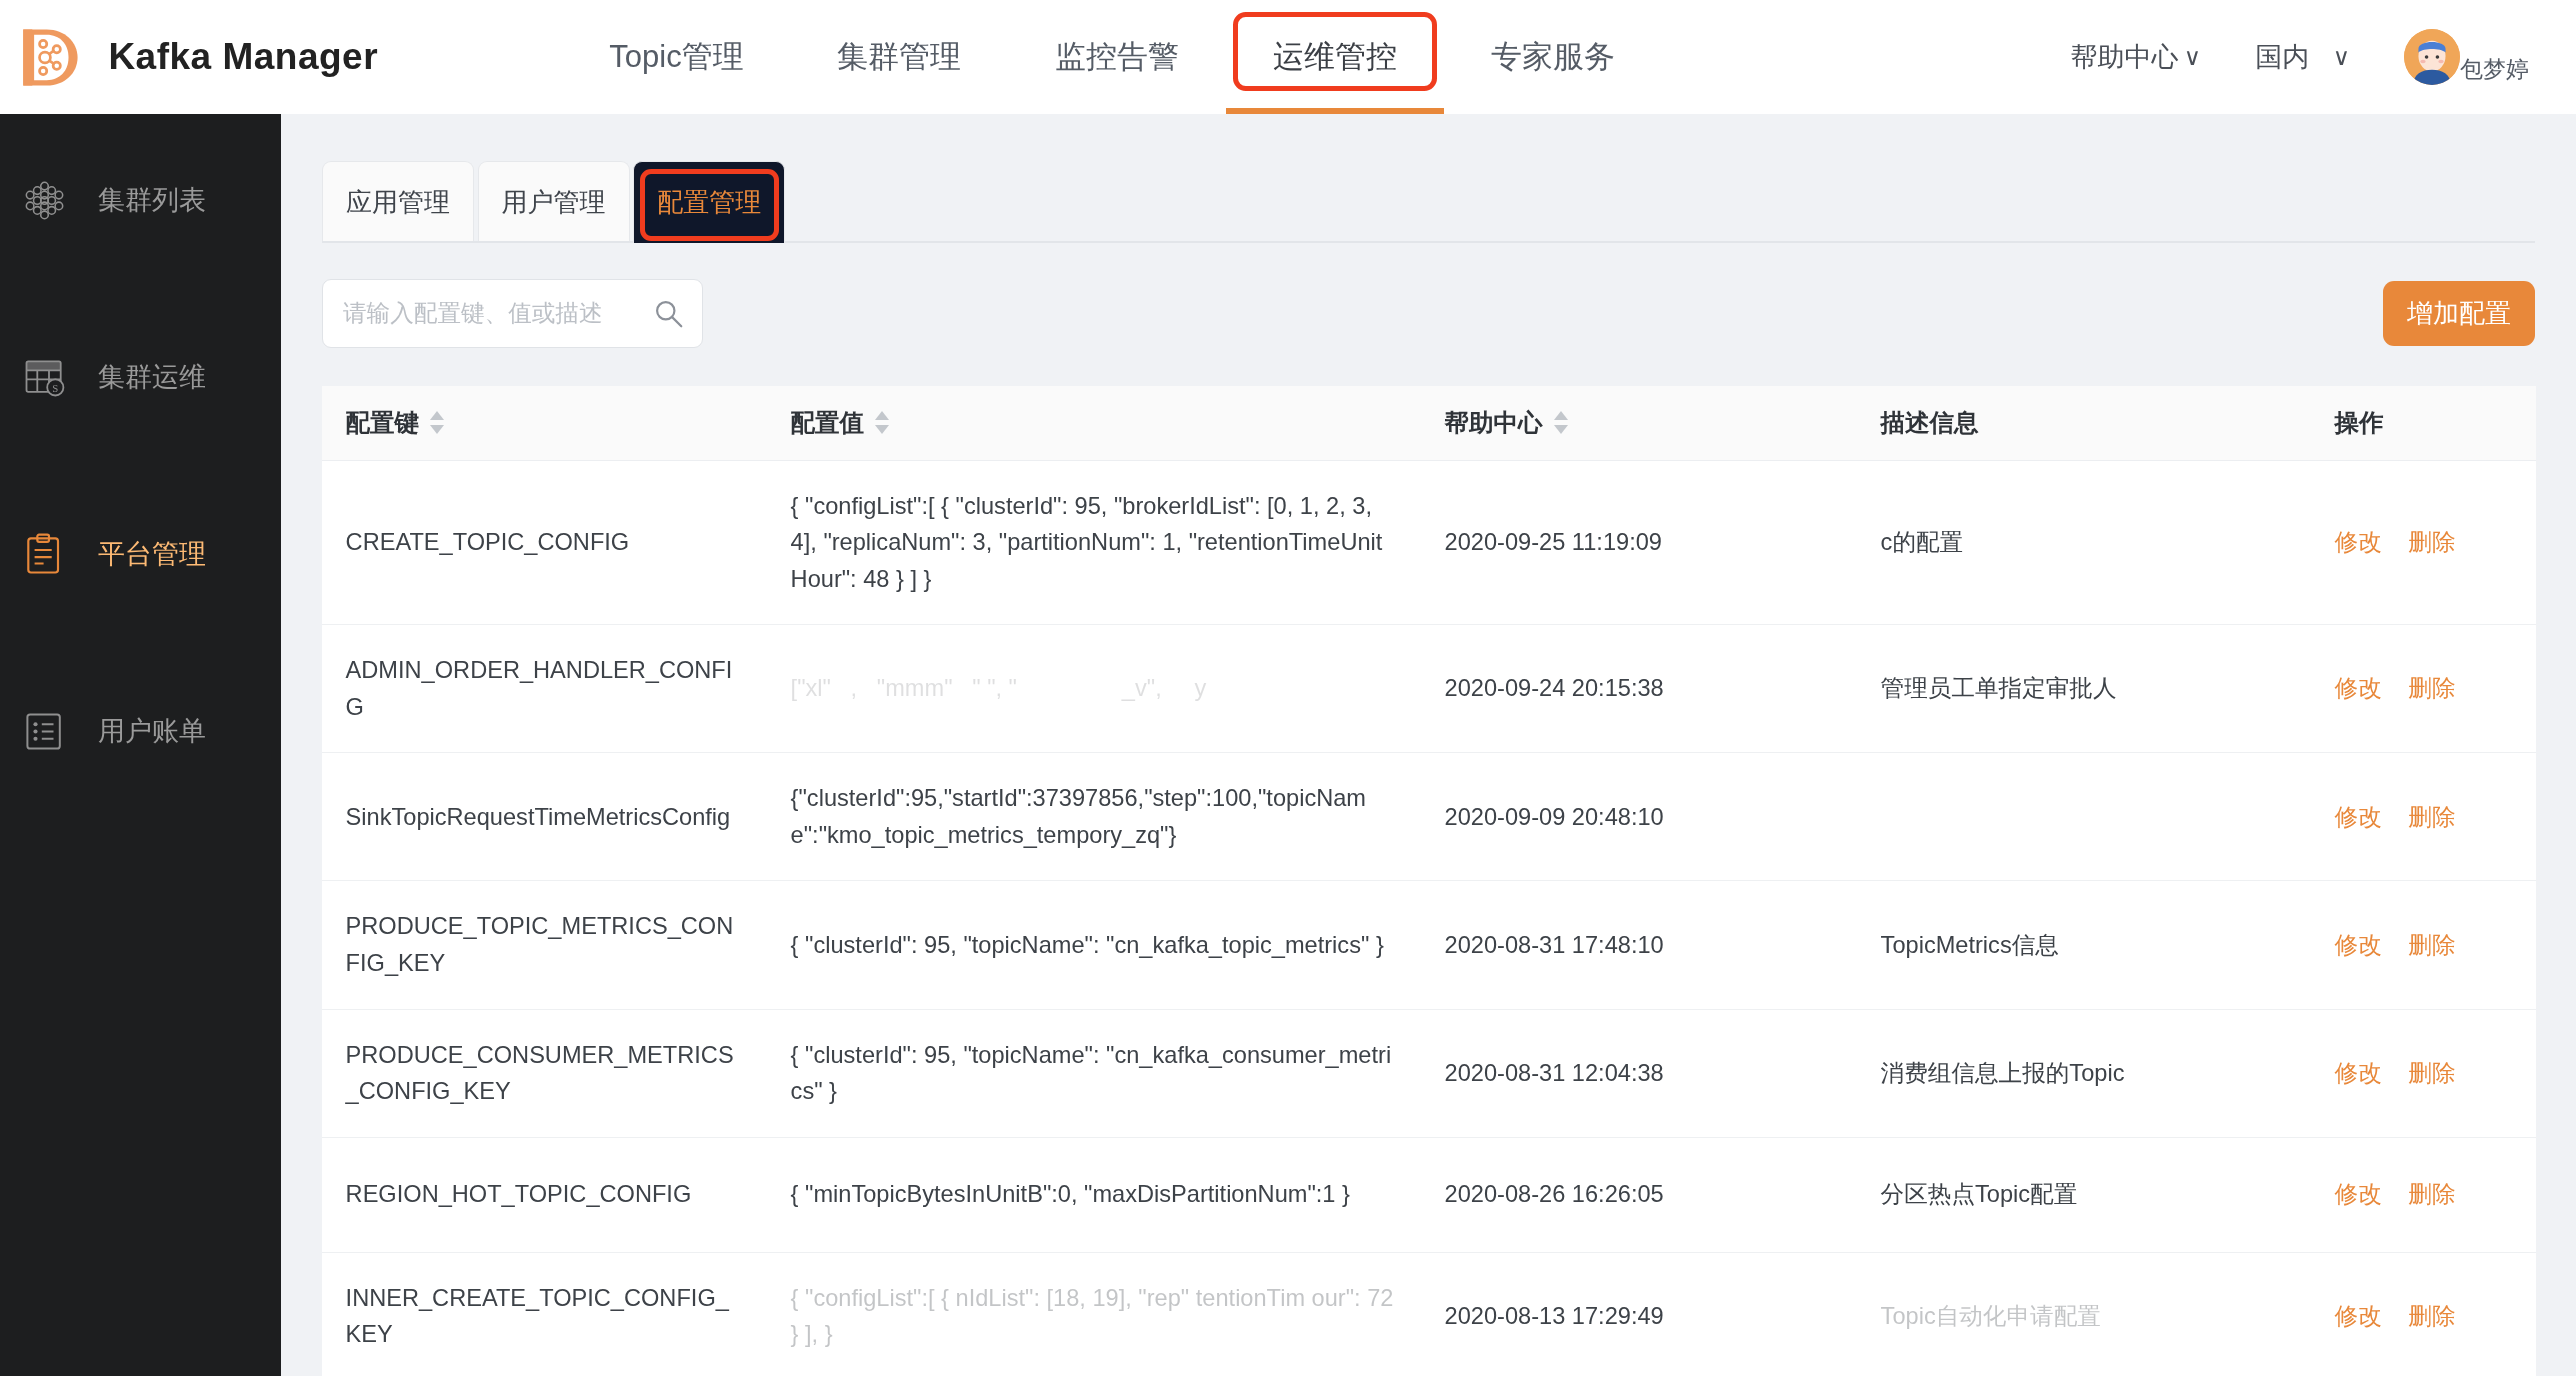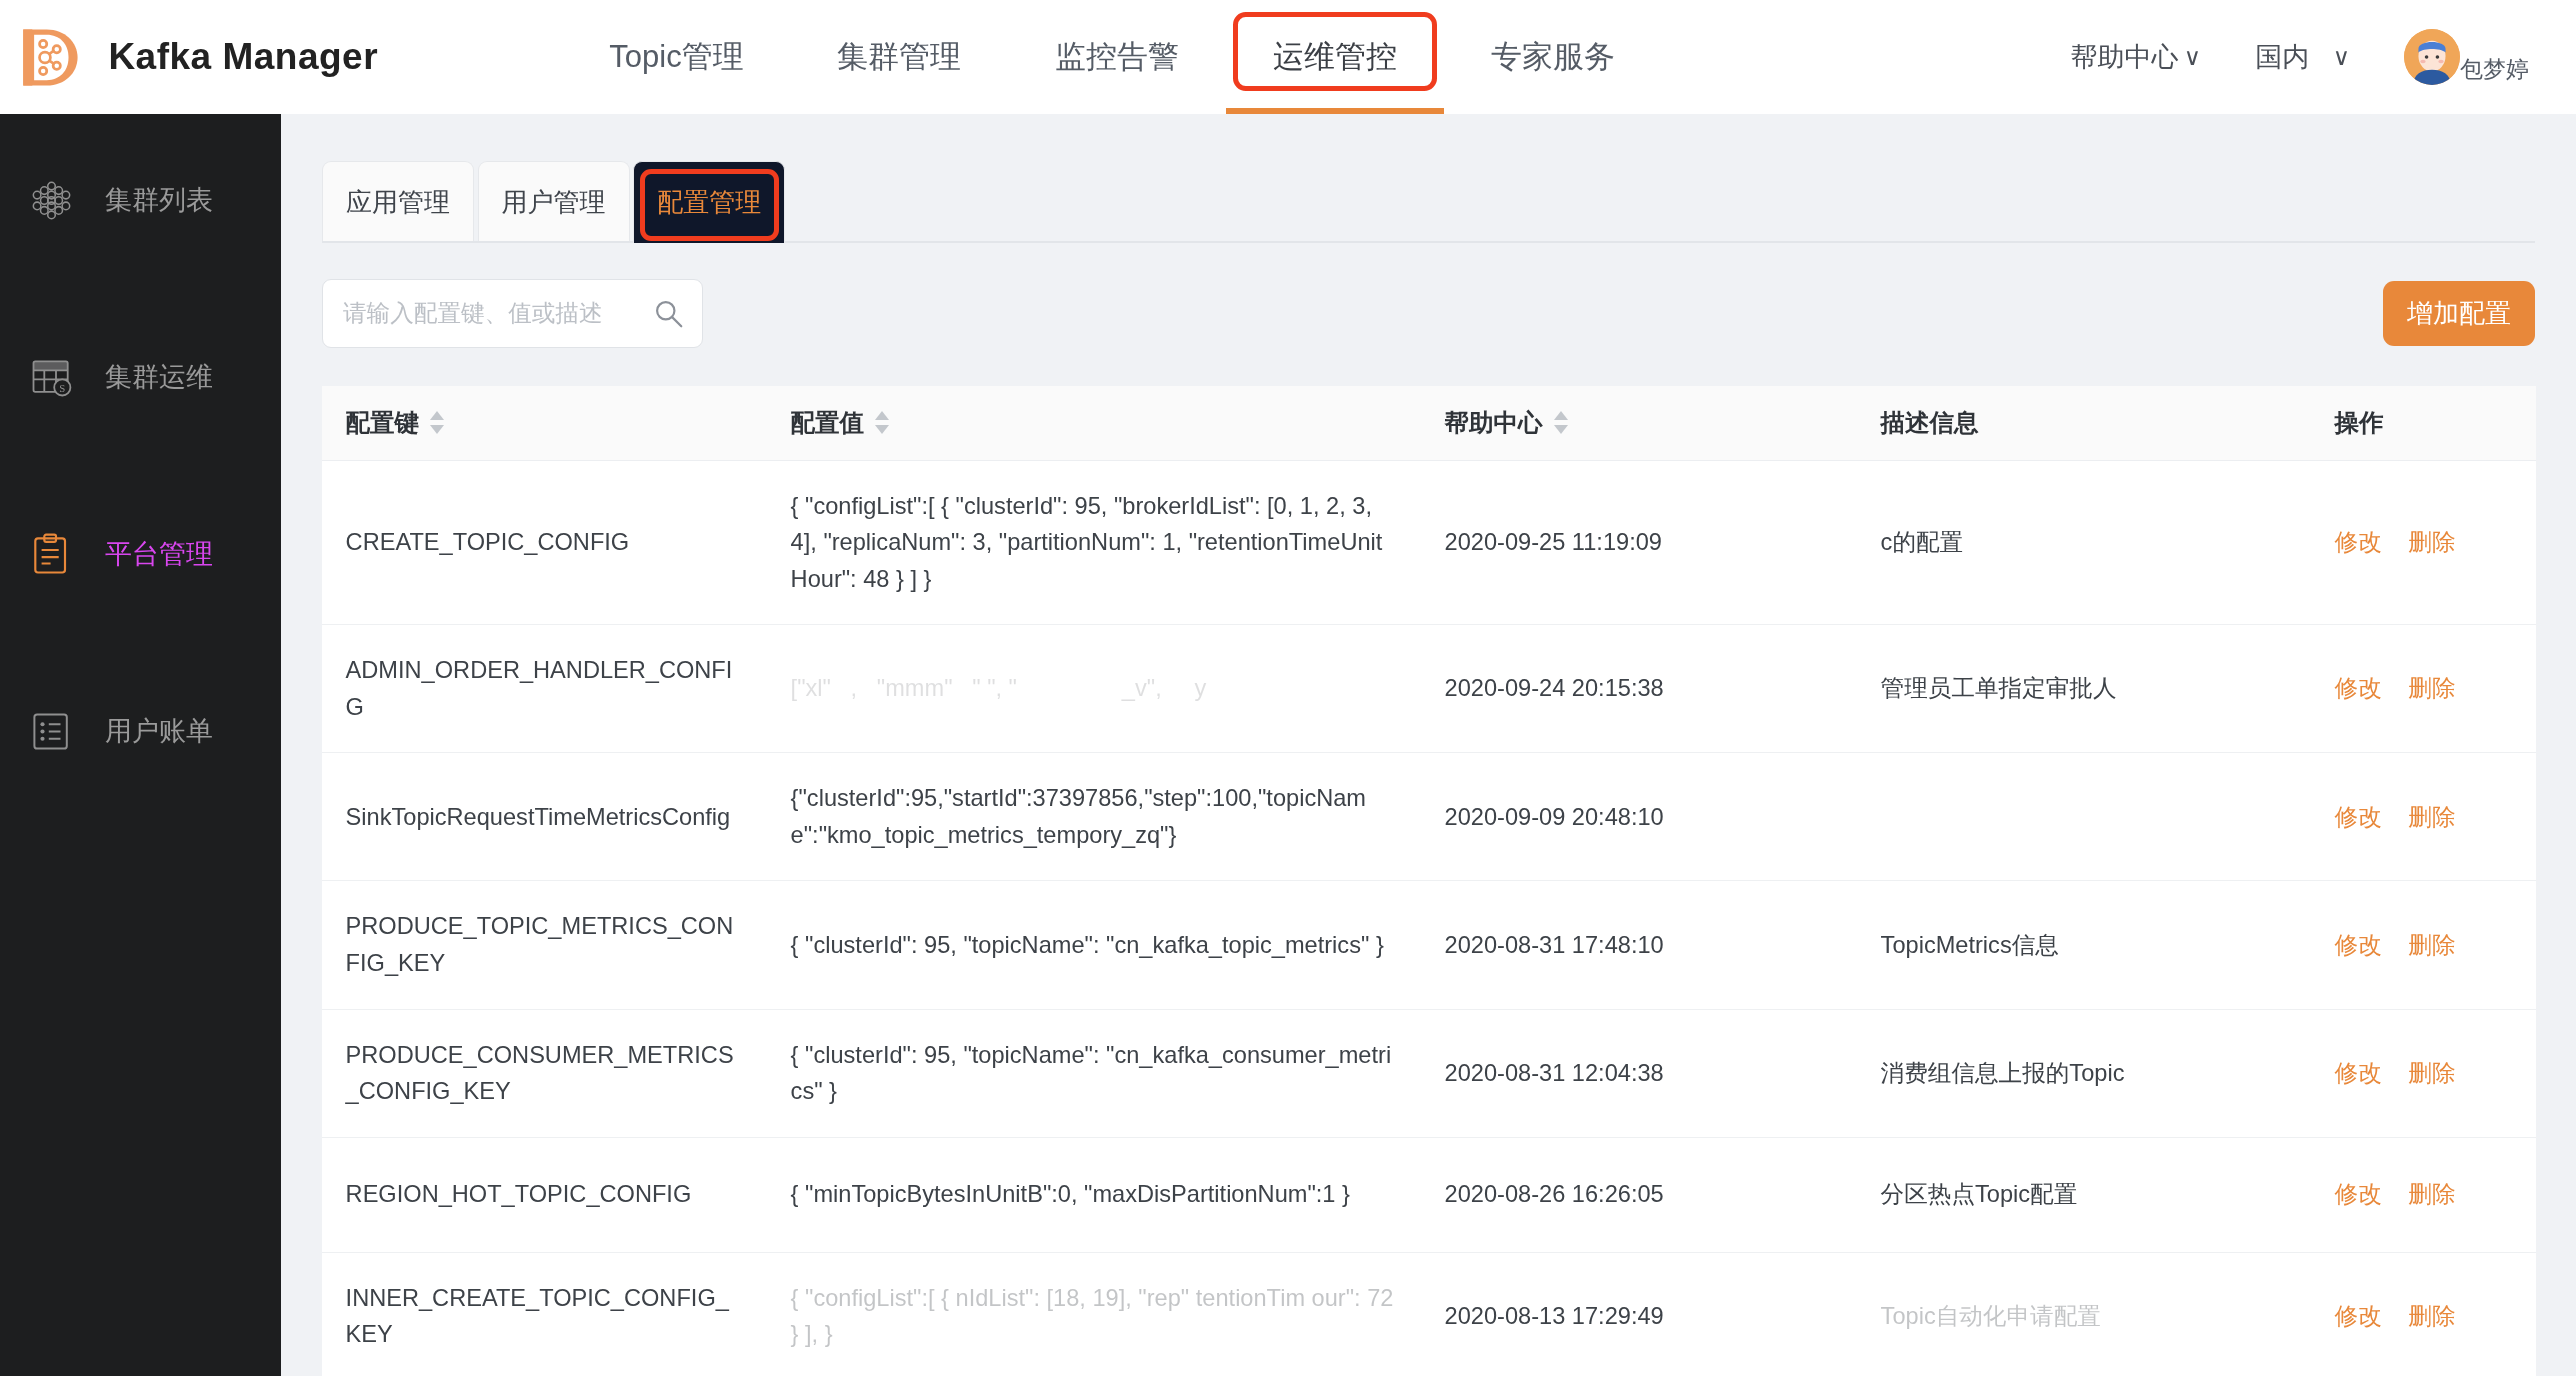--- a/index.html
+++ b/index.html
@@ -132,37 +132,37 @@
     width: 281px;
     height: 1262px;
     background: #1d1e1f;
     padding-top: 45px;
     z-index: 15;
   }
   .side-item {
     display: flex;
     align-items: center;
     height: 82px;
-    padding-left: 27px;
+    padding-left: 20px;
     margin-bottom: 95px;
     cursor: pointer;
   }
   .side-icon {
     width: 49px; height: 49px;
     flex: 0 0 auto;
     display: flex; align-items: center; justify-content: center;
   }
   .side-icon svg { display:block; }
   .side-label {
     font-size: 27px;
     color: #9a9a9a;
     margin-left: 29px;
     white-space: nowrap;
   }
-  .side-item.active .side-label { color: #d946ef; }
+  .side-item.active .side-label { color: #fdba74; }
 
   
   .main {
     position: absolute;
     top: 114px; left: 281px;
     width: 2295px;
     height: 1262px;
     background: #f0f2f5;
     overflow: hidden;
   }

